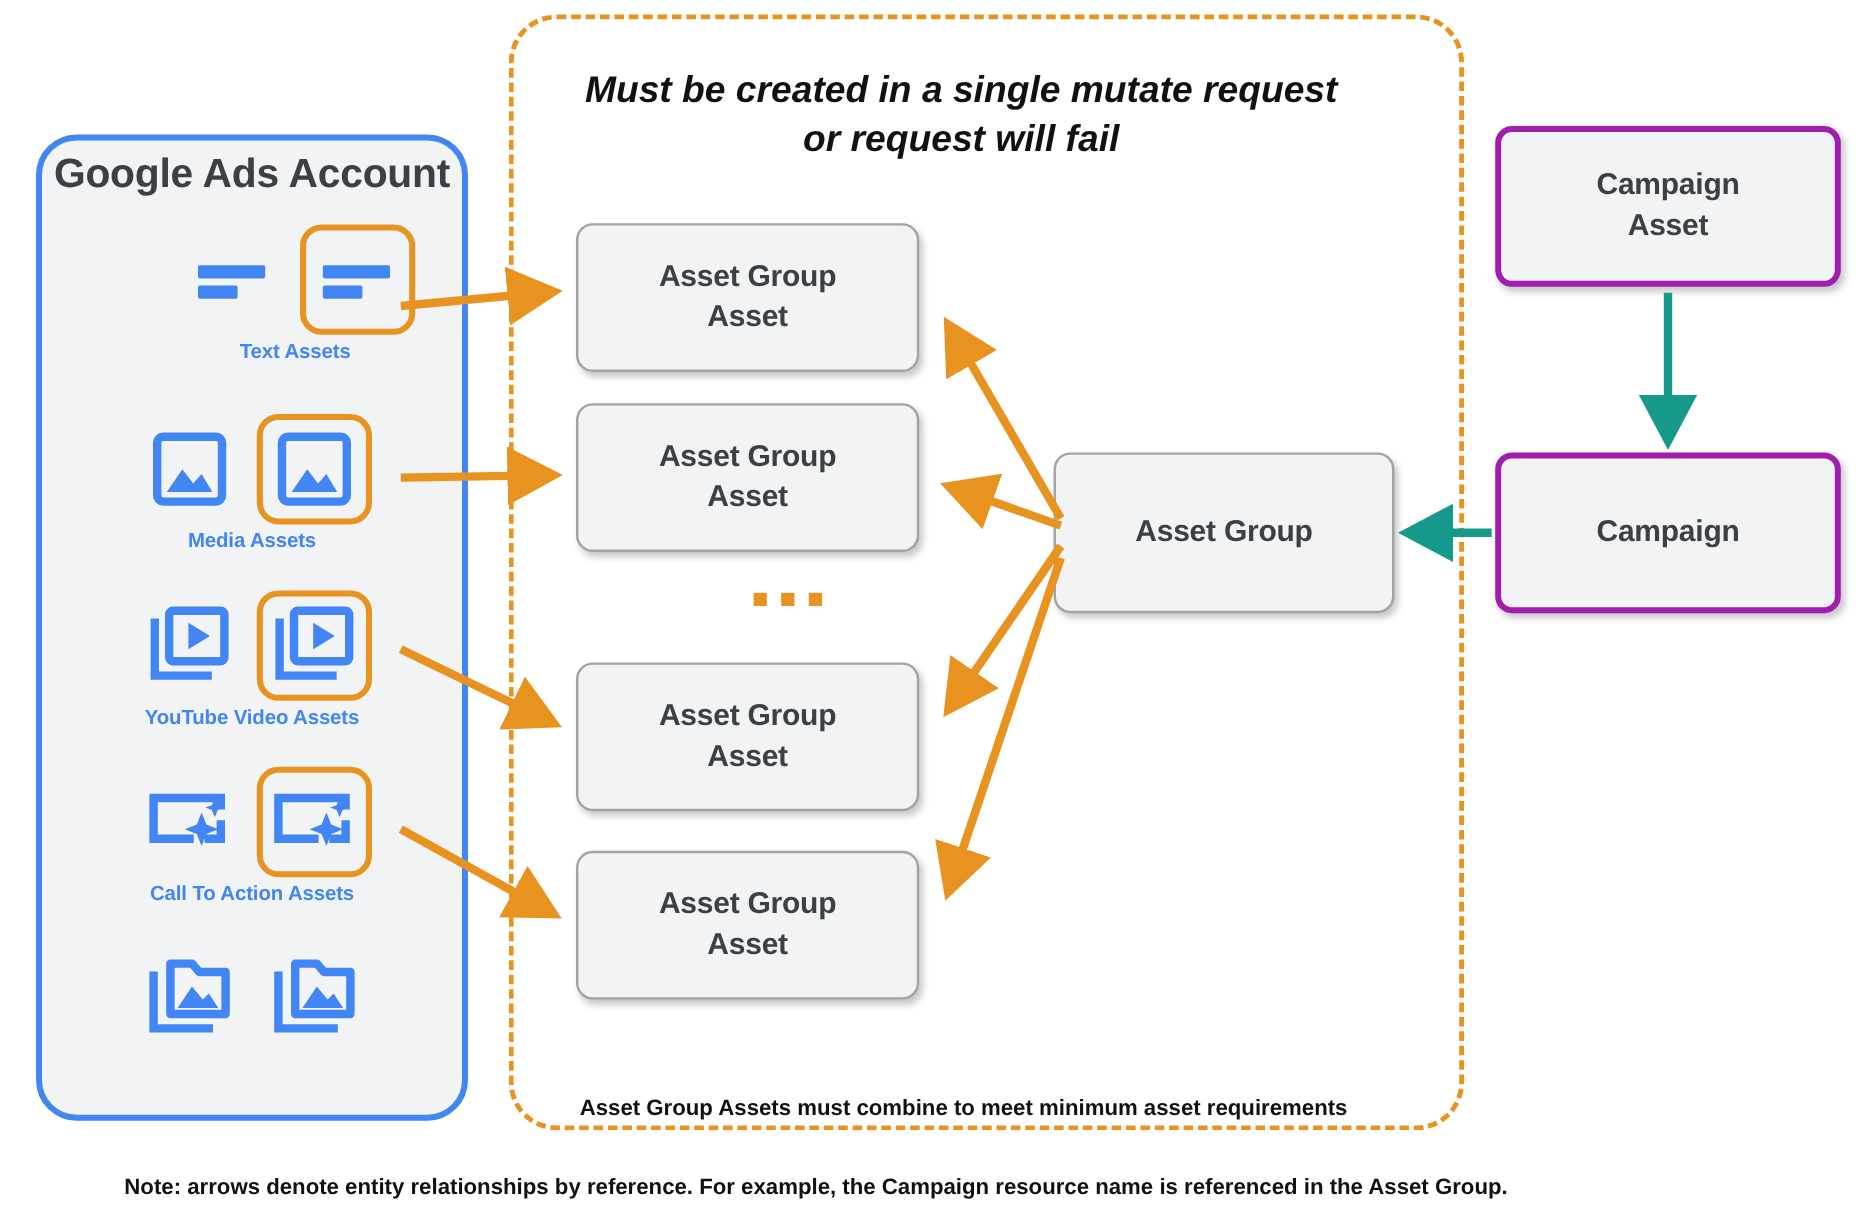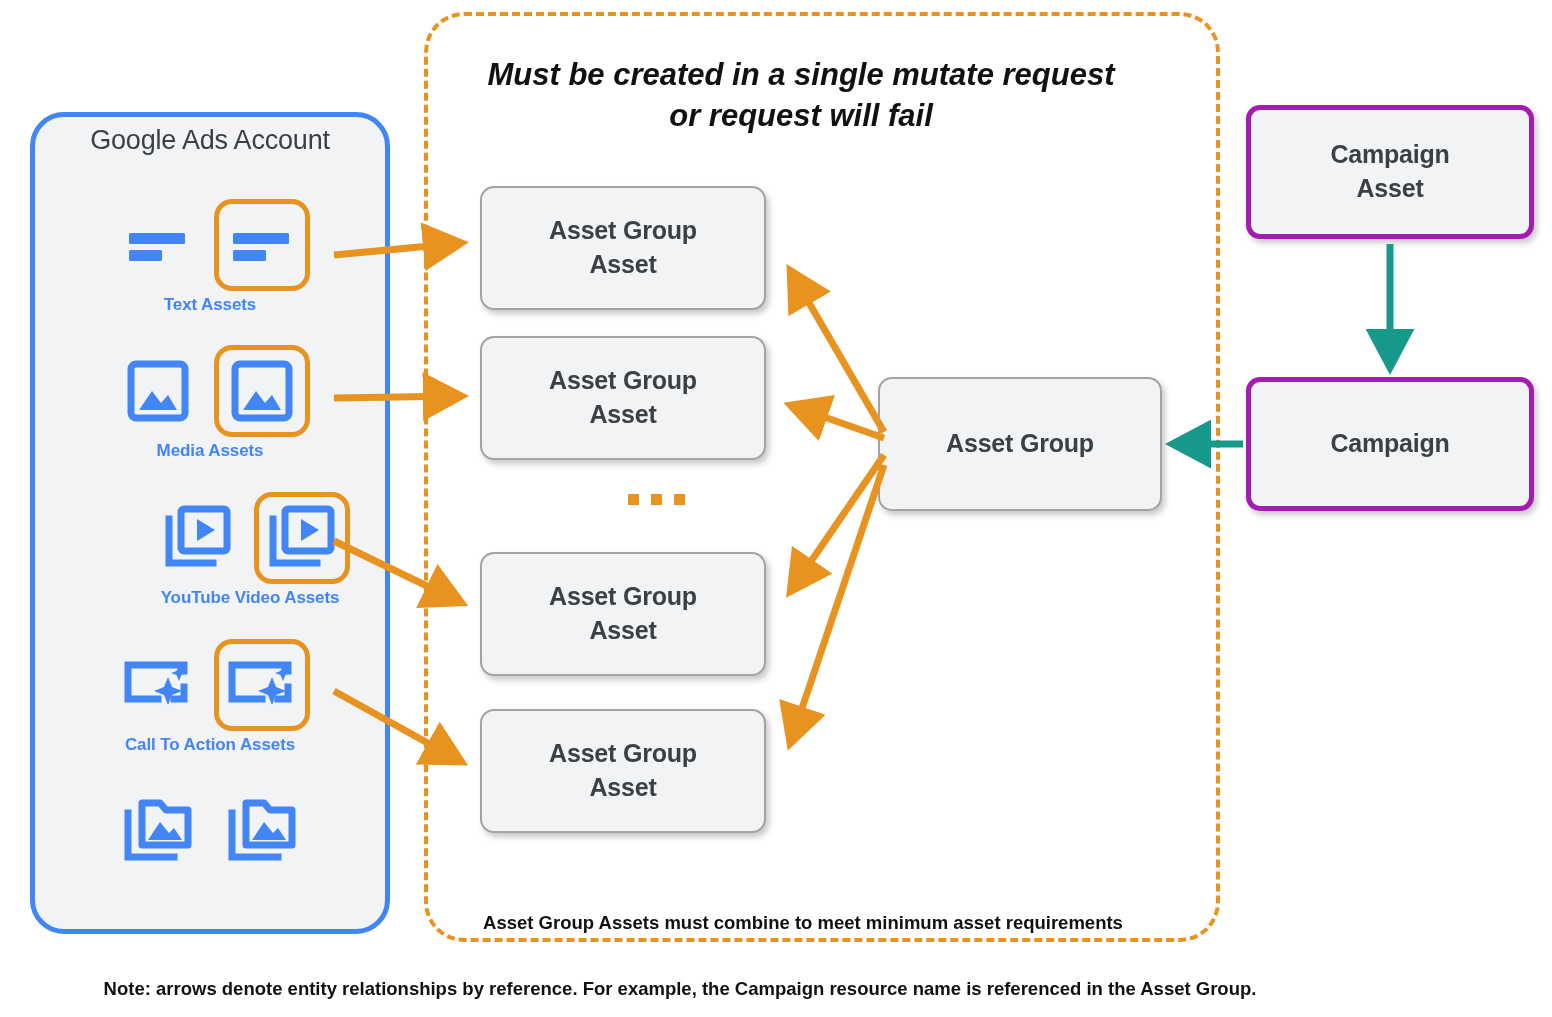--- a/index.html
+++ b/index.html
@@ -41,22 +41,22 @@
     border-radius: 34px;
     box-sizing: border-box;
     z-index: 2;
   }
   .library-title {
     position: absolute;
     left: 0;
     top: 8px;
     width: 100%;
     text-align: center;
-    font-size: 27px;
-    font-weight: normal;
+    font-size: 34px;
+    font-weight: bold;
     color: #3c4043;
     line-height: 1.18;
     letter-spacing: -0.2px;
   }
 
   .asset-row {
     position: absolute;
     left: 0;
     width: 100%;
     text-align: center;
@@ -196,21 +196,21 @@
 
 <div id="canvas">
 
   <div class="mutate-panel"></div>
 
   <div class="library-panel">
     <div class="library-title">
       <div>Google Ads Account</div>
     </div>
 
-    <div class="asset-row" style="top:82px;">
+    <div class="asset-row" style="top:70px;margin-left:36px;">
       <div class="icon-pair">
         <div class="icon-slot">
           <svg width="62" height="48" viewBox="0 0 62 48" aria-hidden="true">
             <rect x="2" y="12" width="56" height="11" rx="1.5" fill="#4285f4"></rect>
             <rect x="2" y="29" width="33" height="11" rx="1.5" fill="#4285f4"></rect>
           </svg>
         </div>
         <div class="icon-slot ringed">
           <svg width="62" height="48" viewBox="0 0 62 48" aria-hidden="true">
             <rect x="2" y="12" width="56" height="11" rx="1.5" fill="#4285f4"></rect>
@@ -232,21 +232,21 @@
         <div class="icon-slot ringed">
           <svg width="64" height="64" viewBox="0 0 64 64" aria-hidden="true">
             <rect x="5" y="5" width="54" height="54" rx="5" fill="none" stroke="#4285f4" stroke-width="7"></rect>
             <path d="M13 51 L26 32 L35 44 L42 36 L51 51 Z" fill="#4285f4"></path>
           </svg>
         </div>
       </div>
       <div class="asset-label">Media Assets</div>
     </div>
 
-    <div class="asset-row" style="top:375px;padding-left:40px;">
+    <div class="asset-row" style="top:375px;">
       <div class="icon-pair">
         <div class="icon-slot">
           <svg width="70" height="66" viewBox="0 0 70 66" aria-hidden="true">
             <path d="M6 14 L6 58 L50 58" fill="none" stroke="#4285f4" stroke-width="7" stroke-linecap="square"></path>
             <rect x="18" y="4" width="46" height="42" rx="3" fill="none" stroke="#4285f4" stroke-width="7"></rect>
             <path d="M34 14 L52 25 L34 36 Z" fill="#4285f4"></path>
           </svg>
         </div>
         <div class="icon-slot ringed">
           <svg width="70" height="66" viewBox="0 0 70 66" aria-hidden="true">

